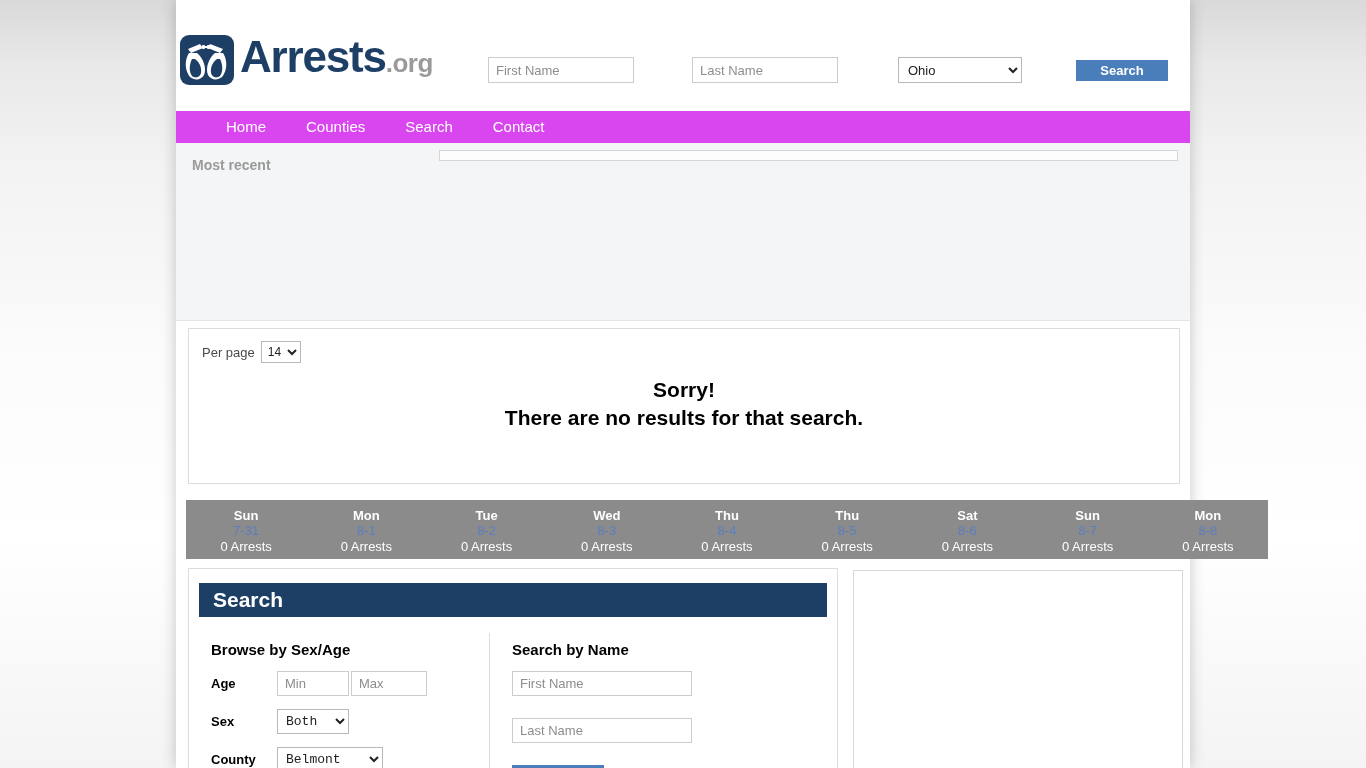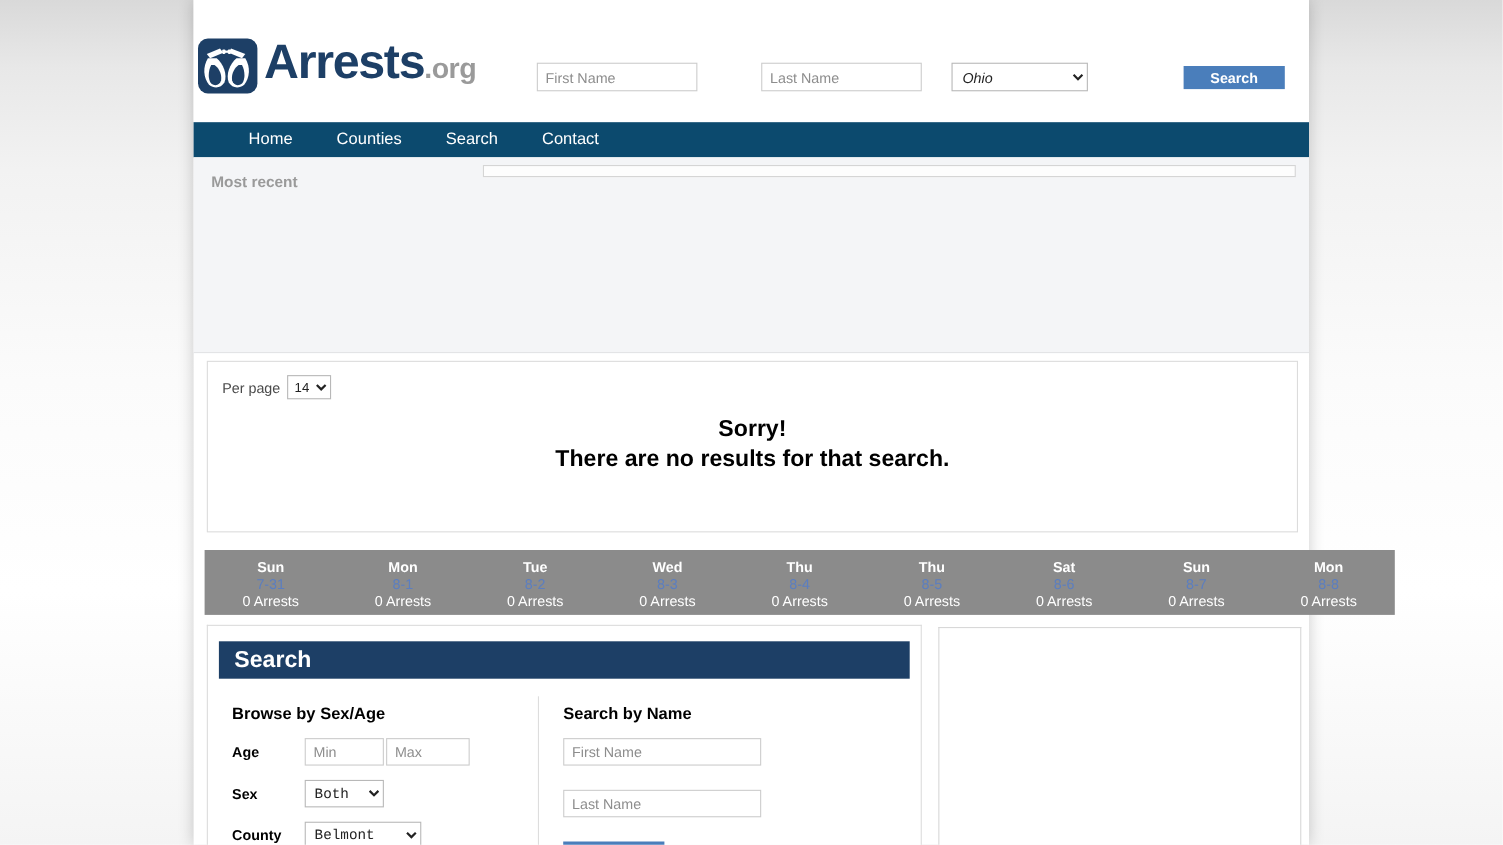--- a/index.html
+++ b/index.html
@@ -69,50 +69,49 @@
     color: #333;
     padding: 0 7px;
     outline: none;
   }
   .hdr-input::placeholder { color: #8d8d8d; }
   #hdr-first { left: 312px; width: 146px; }
   #hdr-last  { left: 516px; width: 146px; }
 
   .hdr-select {
     position: absolute;
-    left: 689px; top: 57px;
+    left: 722px; top: 57px;
     width: 124px; height: 26px;
     border: 1px solid #b8b8b8;
     background: #ffffff;
     font-family: "Liberation Sans", sans-serif;
     font-size: 13px;
     color: #222;
     padding: 0 5px;
-    font-style: italic;
   }
   .hdr-search-btn {
     position: absolute;
     left: 900px; top: 60px;
     width: 92px; height: 21px;
     background: #4a7ebb;
     border: none;
     color: #ffffff;
     font-family: "Liberation Sans", sans-serif;
     font-size: 13px;
     font-weight: bold;
     cursor: pointer;
     line-height: 21px;
     text-align: center;
     padding: 0;
   }
 
   
   .nav {
     height: 32px;
-    background: #0c4a6e;
+    background: #d946ef;
     display: flex;
     align-items: flex-end;
     padding-left: 30px;
   }
   .nav-item {
     color: #ffffff;
     font-size: 15px;
     padding: 0 20px;
     line-height: 32px;
     cursor: pointer;

